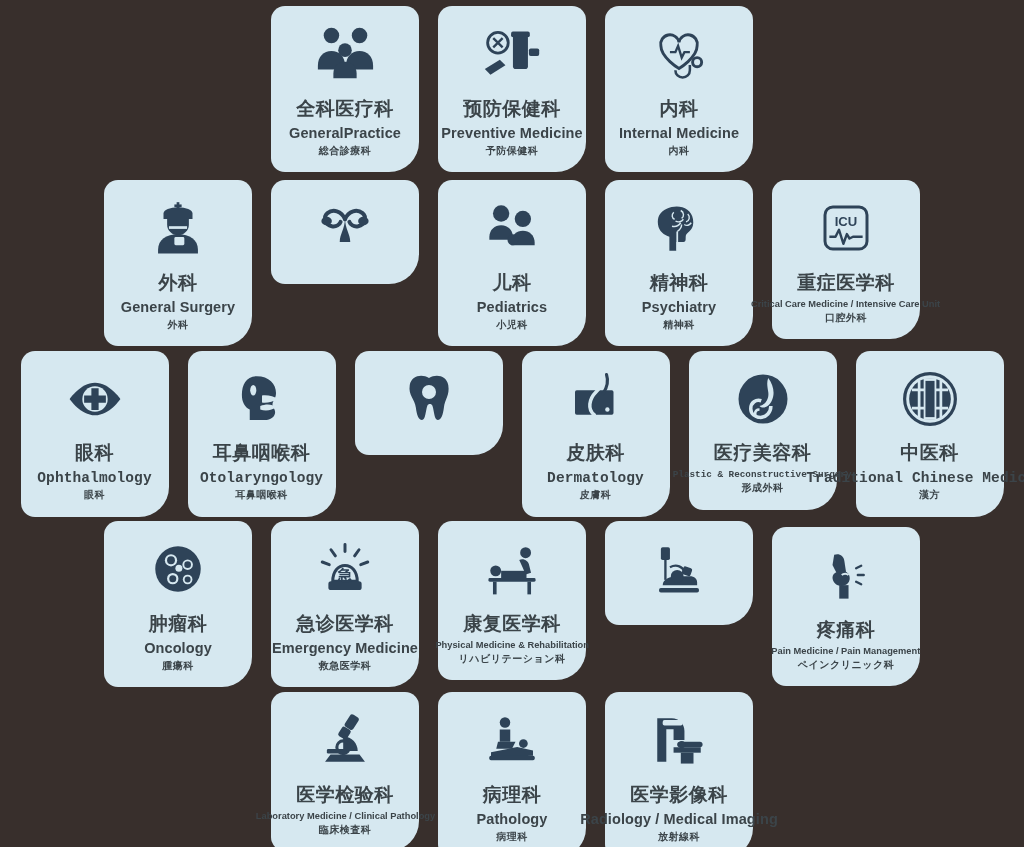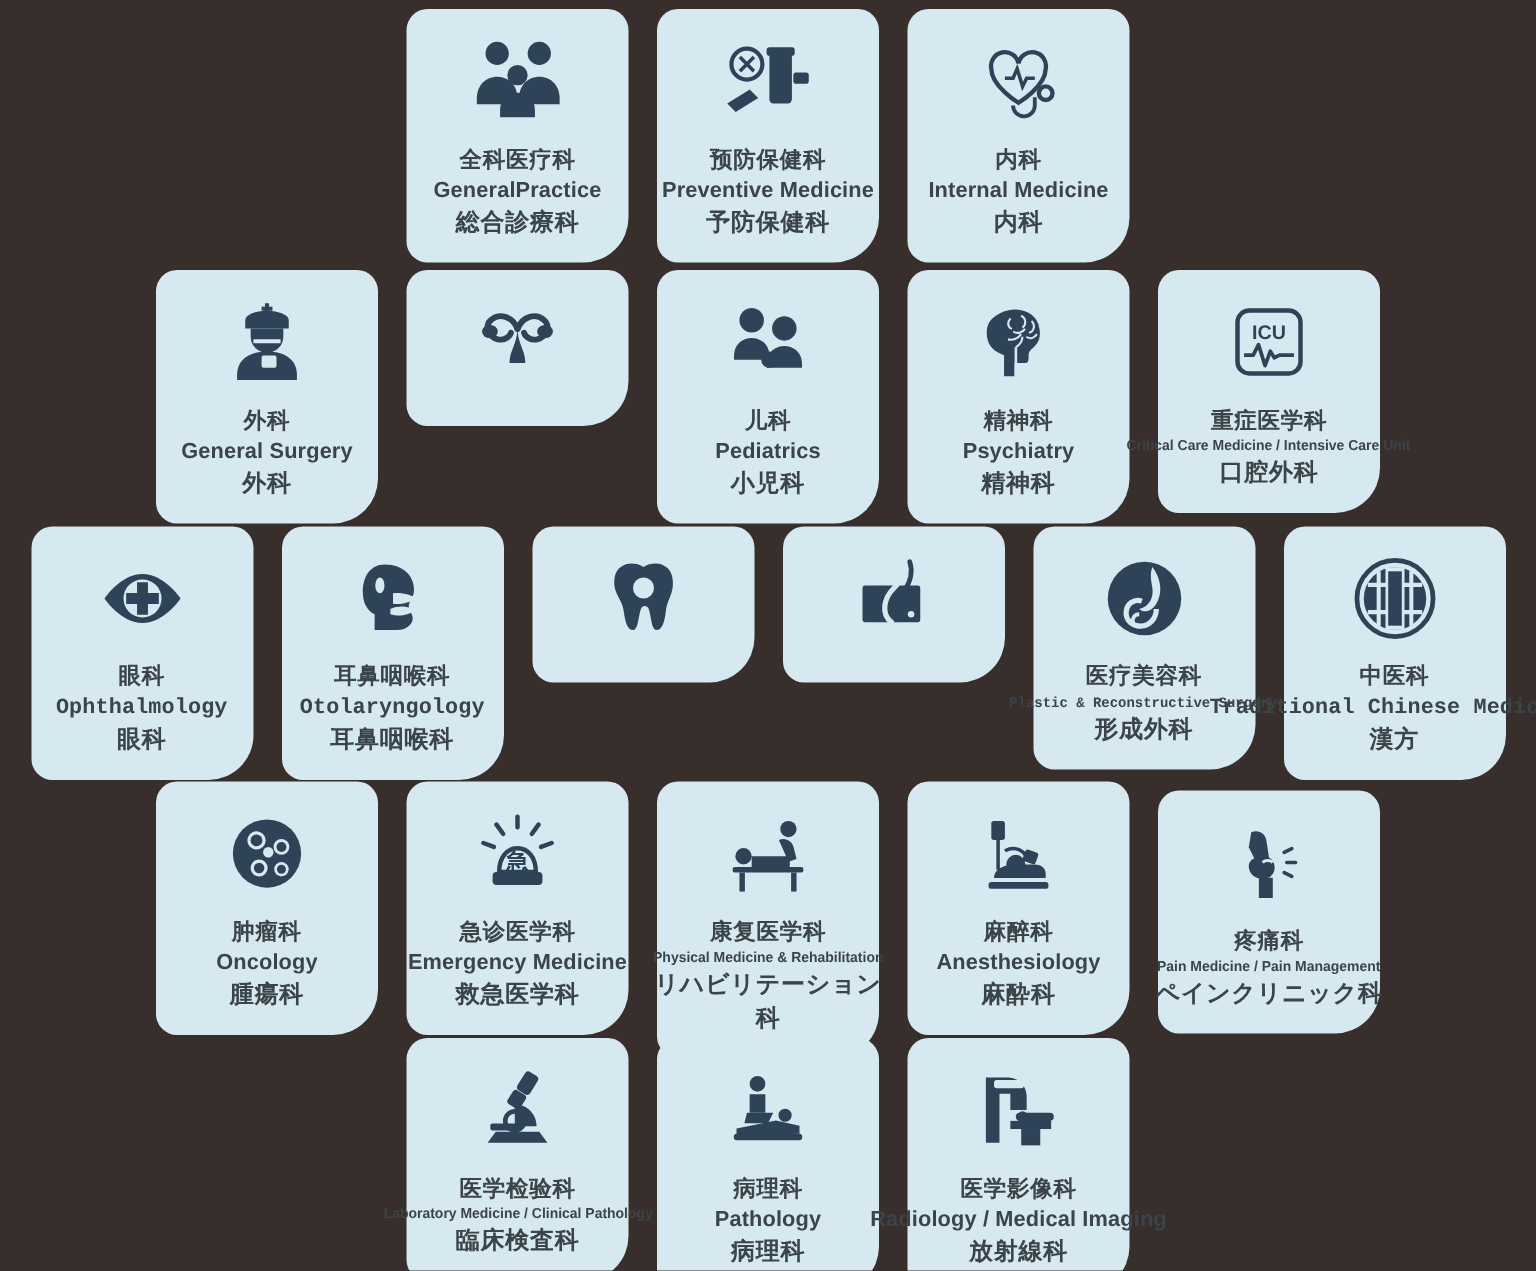--- a/index.html
+++ b/index.html
@@ -53,37 +53,37 @@
     margin-bottom: 10px;
   }
   .icon-wrap svg { display: block; }
 
   .labels {
     text-align: center;
     line-height: 1.42;
     color: #3b4449;
   }
   .lab-zh {
-    font-size: 15px;
+    font-size: 19px;
     font-weight: bold;
     letter-spacing: 0.5px;
   }
   .lab-en {
     font-size: 14.5px;
     font-weight: bold;
     letter-spacing: 0.1px;
     white-space: nowrap;
   }
   .lab-en.small {
     font-size: 9.6px;
     letter-spacing: 0px;
     transform: scaleX(0.97);
   }
   .lab-ja {
-    font-size: 16px;
+    font-size: 10px;
     font-weight: bold;
     letter-spacing: 0.5px;
   }
 </style>
 </head>
 <body>
 
 <div id="board">
     <div class="row row-1">
       <div class="card">
@@ -252,20 +252,25 @@
         </div>
       </div>
       <div class="card">
         <div class="icon-wrap">
           <svg viewBox="0 0 64 64" width="56" height="56" fill="#2e4358">
     <rect x="8" y="22" width="44" height="28" rx="2"></rect>
     <path d="M30 50c-8-6-6-18 2-26 5-5 10-12 12-20" fill="none" stroke="#d6e8f0" stroke-width="4" stroke-linecap="round"></path>
     <path d="M44 4c3 9 0 16-4 22" fill="none" stroke="#2e4358" stroke-width="3.6" stroke-linecap="round"></path>
     <circle cx="45" cy="44" r="2.5" fill="#d6e8f0"></circle>
   </svg>
+        </div>
+        <div class="labels">
+          <div class="lab-zh">皮肤科</div>
+          <div class="lab-en">Dermatology</div>
+          <div class="lab-ja">皮膚科</div>
         </div>
       </div>
       <div class="card">
         <div class="icon-wrap">
           <svg viewBox="0 0 64 64" width="56" height="56" fill="#2e4358">
     <circle cx="32" cy="32" r="28"></circle>
     <path d="M38 8c6 8 8 18 4 26-3 7-10 10-14 6 8-2 11-9 10-16-1-6-2-11 0-16z" fill="#d6e8f0"></path>
     <path d="M30 34c-6-2-12 2-12 9 0 6 5 10 11 10 7 0 12-6 12-13" fill="none" stroke="#d6e8f0" stroke-width="4"></path>
     <path d="M28 44c-3 0-5 2-5 5s3 5 6 4" fill="none" stroke="#d6e8f0" stroke-width="3"></path>
   </svg>
@@ -357,25 +362,20 @@
           <svg viewBox="0 0 64 64" width="58" height="58" fill="#2e4358">
     <rect x="12" y="8" width="10" height="14" rx="2"></rect>
     <path d="M17 22v22" stroke="#2e4358" stroke-width="2.6" fill="none"></path>
     <path d="M22 30c8-4 14 0 16 5" fill="none" stroke="#2e4358" stroke-width="2.6"></path>
     <rect x="36" y="30" width="10" height="9" rx="2" transform="rotate(20 41 34)"></rect>
     <path d="M14 50c0-7 8-10 16-10h14c5 0 8 3 8 7v3H14z"></path>
     <circle cx="30" cy="40" r="7"></circle>
     <rect x="10" y="53" width="44" height="5" rx="2"></rect>
   </svg>
         </div>
-        <div class="labels">
-          <div class="lab-zh">麻醉科</div>
-          <div class="lab-en">Anesthesiology</div>
-          <div class="lab-ja">麻酔科</div>
-        </div>
       </div>
       <div class="card shift">
         <div class="icon-wrap">
           <svg viewBox="0 0 64 64" width="54" height="54" fill="#2e4358">
     <path d="M18 8c6-2 11 1 12 7l2 13-10 4-6-12z"></path>
     <path d="M22 28c5-3 12-1 14 5 2 7-3 12-9 12-7 0-11-5-11-10 0-3 2-6 6-7z"></path>
     <path d="M24 44h11v16H24z"></path>
     <path d="M44 24l6-3M46 32h7M44 40l6 3" stroke="#2e4358" stroke-width="2.8" stroke-linecap="round" fill="none"></path>
     <path d="M27 32c2-2 6-2 8 0" stroke="#d6e8f0" stroke-width="2.4" fill="none"></path>
   </svg>

